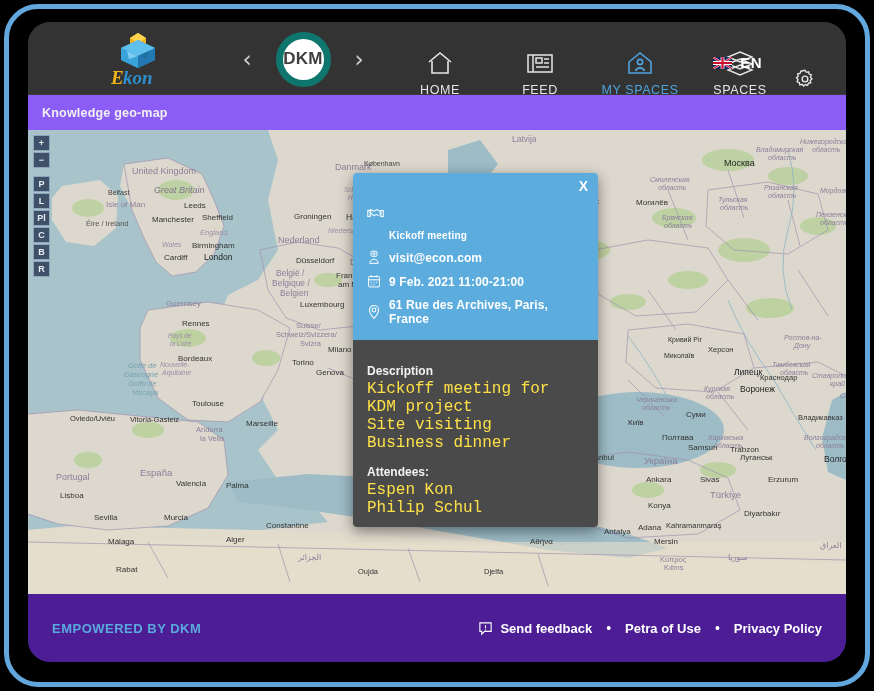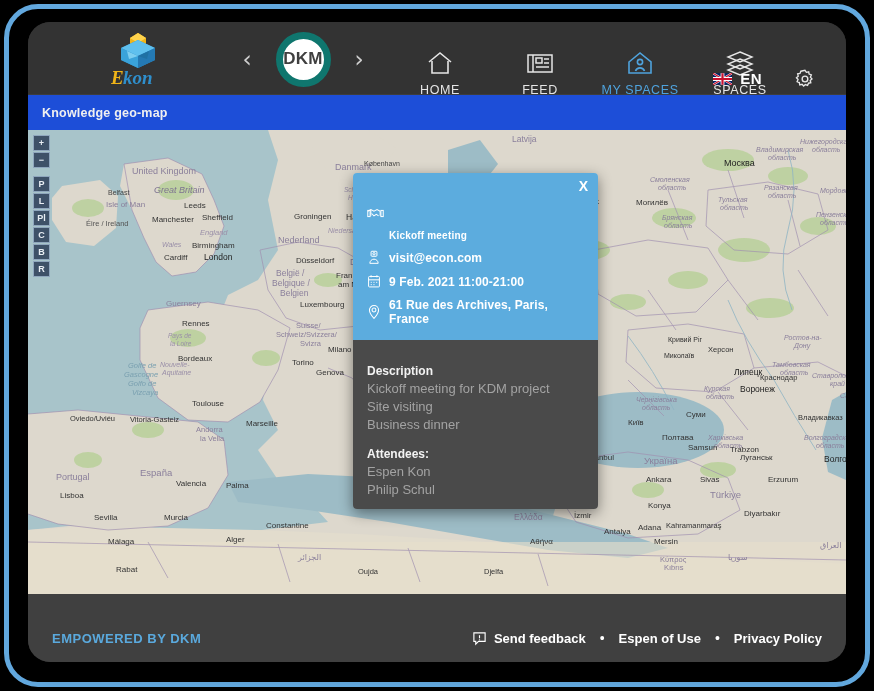--- a/index.html
+++ b/index.html
@@ -79,34 +79,34 @@
     color: #e6e6e6;
   }
   .nav-item .nav-ico { height: 30px; display: flex; align-items: center; justify-content: center; }
   .nav-item .nav-label {
     margin-top: 5px; font-size: 12.5px; letter-spacing: 0.6px;
   }
   .nav-item.active { color: #4fa3dd; }
 
   
   #lang-block {
-    position: absolute; right: 84px; top: 48px;
+    position: absolute; right: 84px; top: 32px;
     display: flex; align-items: center; gap: 8px; cursor: pointer;
   }
   #flag-icon { width: 19px; height: 12px; display:block; }
   #lang-label { color: #ffffff; font-weight: bold; font-size: 15px; letter-spacing: .5px; }
   #settings-btn {
     position: absolute; right: 30px; top: 46px;
     cursor: pointer;
   }
 
   
   #subheader {
     height: 36px;
-    background: #1d4ed8;
+    background: #8b5cf6;
     border-top: 1px solid #3d3d3d;
     display: flex; align-items: center;
     padding-left: 14px;
   }
   #subheader-title {
     color: #f0f0f0; font-size: 12.5px; font-weight: bold; letter-spacing: .2px;
   }
 
   
   #map-area {
@@ -169,36 +169,36 @@
     font-size: 10px; font-weight: bold; letter-spacing: .2px; margin-top: 45px;
   }
   .pop-text { font-size: 12px; font-weight: bold; letter-spacing: .1px; }
 
   #popup-body {
     background: #4a4a4a;
     padding: 24px 14px 10px 14px;
     color: #e8e8e8;
   }
   .sec-title { font-size: 12px; font-weight: bold; margin-bottom: 2px; color: #f2f2f2; }
-  .sec-line { font-size: 13px; line-height: 18px; color: #a3a3a3; }
+  .sec-line { font-size: 16px; line-height: 18px; color: #fde047; font-family: Liberation Mono, monospace; }
   #attendees-block { margin-top: 13px; }
   #popup-actions {
     display: flex; justify-content: flex-end; gap: 18px;
     margin-top: 36px; padding-bottom: 6px;
   }
   .pop-action {
     font-size: 12px; font-weight: bold; letter-spacing: .6px; cursor: pointer;
   }
   #popup-edit { color: #6cb2e4; }
   #popup-close-action { color: #ffffff; }
 
   
   #footer {
-    height: 88px;
-    background: #404040;
+    height: 68px;
+    background: #4c1d95;
     display: flex; align-items: center;
     position: relative;
   }
   #footer-brand {
     position: absolute; left: 24px;
     color: #5aa9dd; font-size: 13px; font-weight: bold; letter-spacing: .5px;
     cursor: pointer;
   }
   #footer-links {
     position: absolute; right: 24px;
@@ -659,19 +659,19 @@
     <div id="footer-links">
       <span class="flink">
         <svg width="15" height="15" viewBox="0 0 16 16" fill="none" stroke="#ffffff" stroke-width="1.2">
           <path d="M2 2 h12 v9 h-7 l-3 3 v-3 h-2 Z"></path>
           <line x1="8" y1="4.5" x2="8" y2="7.8"></line>
           <circle cx="8" cy="9.4" r="0.7" fill="#ffffff" stroke="none"></circle>
         </svg>
         <span>Send feedback</span>
       </span>
       <span class="fdot">•</span>
-      <span class="flink">Espen of Use</span>
+      <span class="flink">Petra of Use</span>
       <span class="fdot">•</span>
       <span class="flink">Privacy Policy</span>
     </div>
   </div>
 
 </div>
 
 </body></html>

